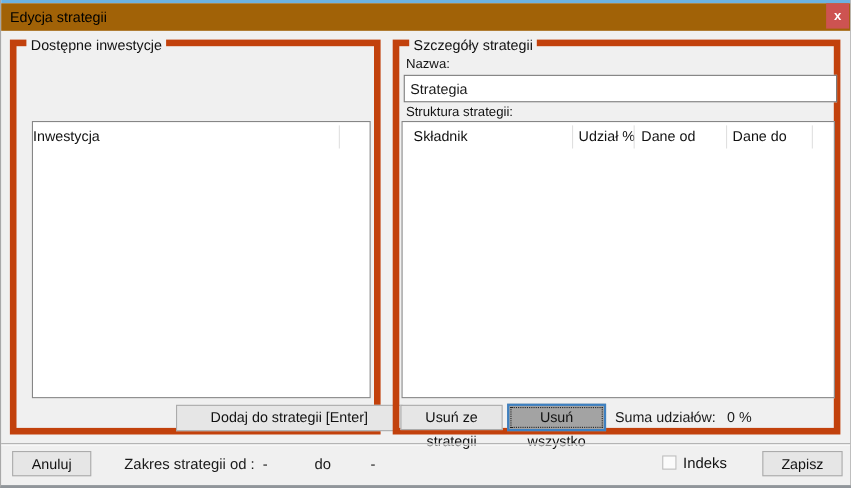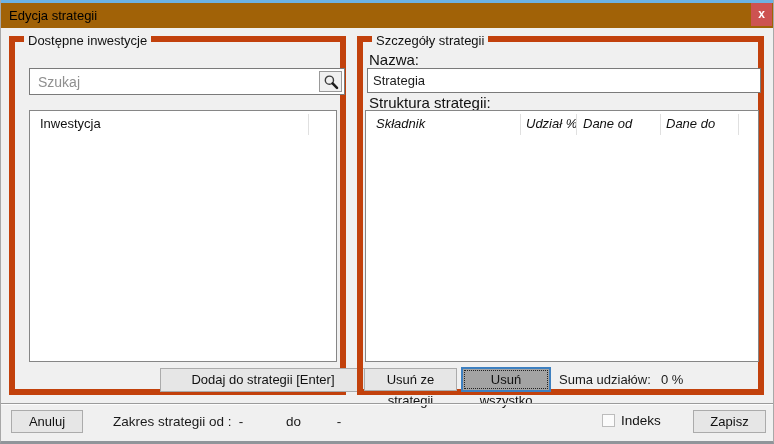--- a/index.html
+++ b/index.html
@@ -52,41 +52,41 @@
     background: #f0f0f0; border: 1px solid #999999;
     display: flex; align-items: center; justify-content: center;
   }
 
   .listbox {
     position: absolute; left: 14px; top: 68px; width: 308px; height: 252px;
     background: #ffffff; border: 1px solid #868686;
   }
   .list-header-cell {
     position: absolute; left: 0; top: 0; height: 26px; line-height: 26px;
-    padding-left: 10px; font-size: 13px; color: #111;
+    font-size: 13px; color: #111;
   }
   .col-divider { position: absolute; top: 3px; width: 1px; height: 21px; background: #e0e0e0; }
 
   .btn {
     background: #e6e6e6; border: 1px solid #ababab;
     font-family: "Liberation Sans", sans-serif; font-size: 13px; color: #111;
     text-align: center; cursor: default;
   }
   .add-btn { position: absolute; left: 145px; top: 326px; width: 206px; height: 24px; line-height: 22px; }
 
   
-  .field-label { position: absolute; font-size: 15px; color: #111; white-space: nowrap; }
+  .field-label { position: absolute; font-size: 12px; color: #111; white-space: nowrap; }
   .name-input {
     position: absolute; left: 4px; top: 26px; width: 394px; height: 25px;
     border: 1px solid #7a7a7a; background: #fff; padding: 0 0 0 5px;
     font-family: Liberation Sans, sans-serif; font-size: 13px; color: #1a1a1a; outline: none;
   }
   .strategy-table {
     position: absolute; left: 2px; top: 68px; width: 394px; height: 252px;
-    background: #ffffff; border: 1px solid #868686; font-style: italic;
+    background: #ffffff; border: 1px solid #868686;
   }
   .th { position: absolute; top: 0; height: 26px; line-height: 26px; font-size: 13px; color: #111; white-space: nowrap; }
   .th-0 { left: 10px; }
   .th-1 { left: 160px; }
   .th-2 { left: 217px; }
   .th-3 { left: 300px; }
 
   .remove-btn { position: absolute; left: 1px; top: 326px; width: 93px; height: 23px; line-height: 21px; font-size: 13px; }
   .remove-all-btn {
     position: absolute; left: 98px; top: 325px; width: 90px; height: 25px; line-height: 21px;
@@ -123,31 +123,20 @@
   <div class="titlebar">
     <div class="title-text">Edycja strategii</div>
   </div>
   <div class="close-btn" style="background:#cd5351;">
     <span>x</span>
   </div>
 
   <div class="groupbox gb-left">
     <span class="groupbox-caption">Dostępne inwestycje</span>
 
-    <div class="search-wrap">
-      <input class="search-input" type="text" placeholder="Szukaj" style="">
-      <div class="search-btn">
-        <span style="display:flex;">
-          <svg width="16" height="16" viewBox="0 0 16 16">
-            <circle cx="6.4" cy="6.2" r="4.1" fill="none" stroke="#3c3c3c" stroke-width="1.4"></circle>
-            <line x1="9.6" y1="9.4" x2="14" y2="13.8" stroke="#1e1e1e" stroke-width="2.6" stroke-linecap="round"></line>
-          </svg>
-        </span>
-      </div>
-    </div>
 
     <div class="listbox">
       <div class="list-header-cell">Inwestycja</div>
       <div class="col-divider" style="left:278px;"></div>
     </div>
 
     <button class="btn add-btn">Dodaj do strategii [Enter]</button>
   </div>
 
   <div class="groupbox gb-right">

